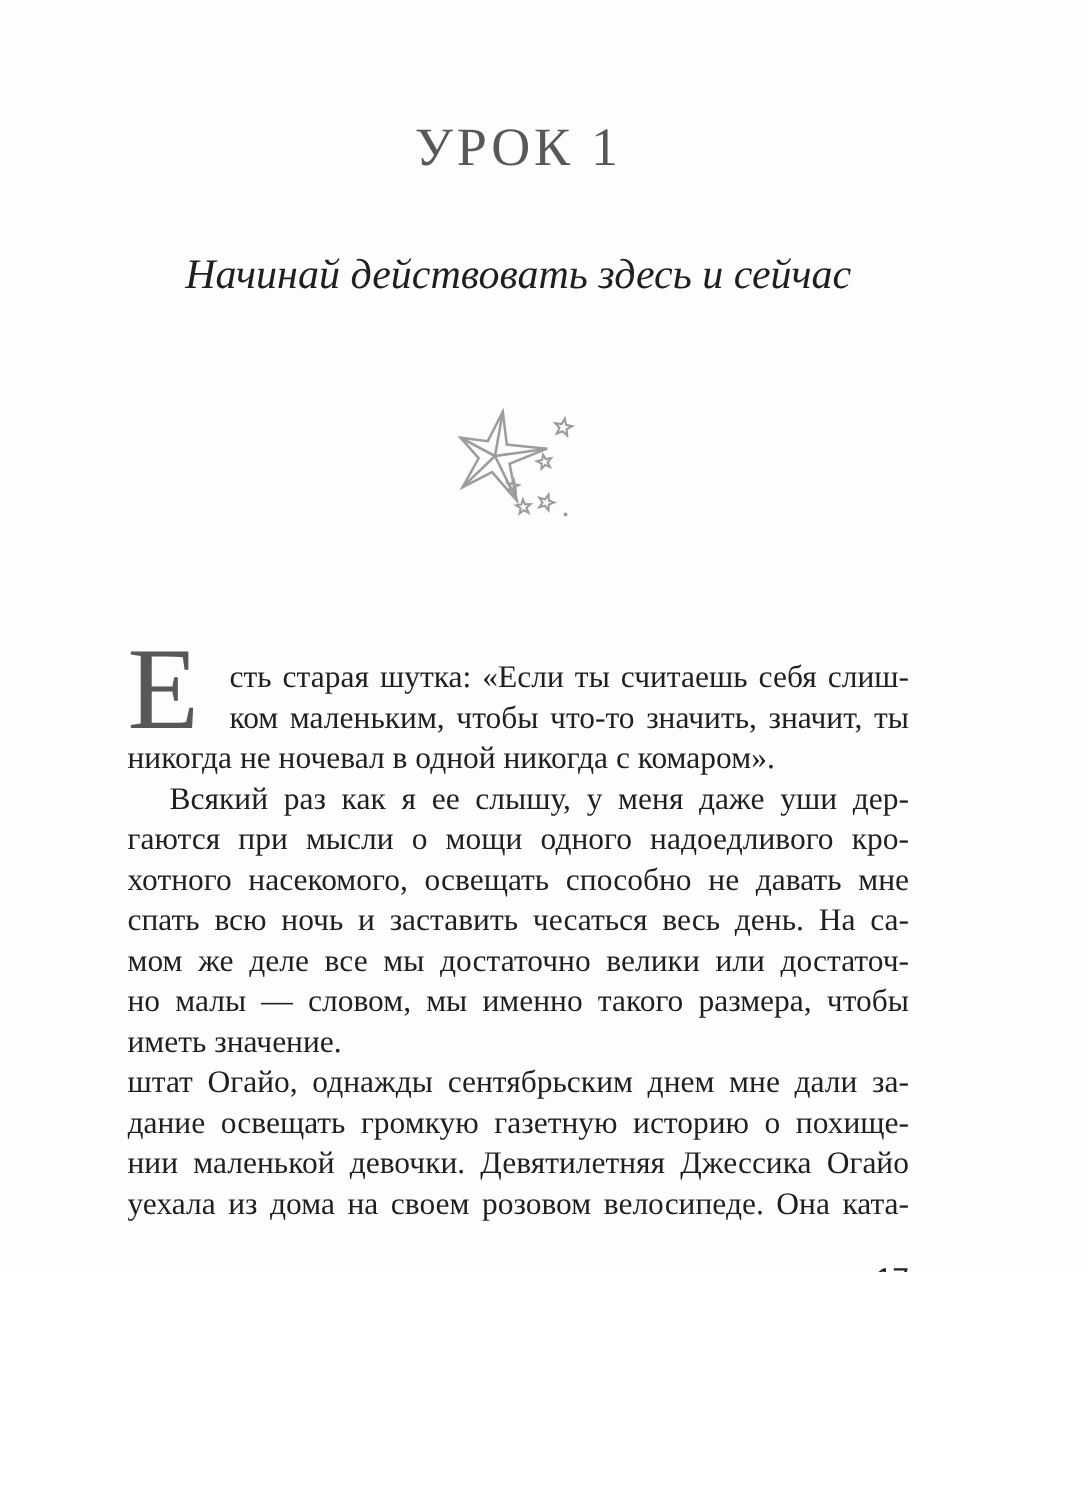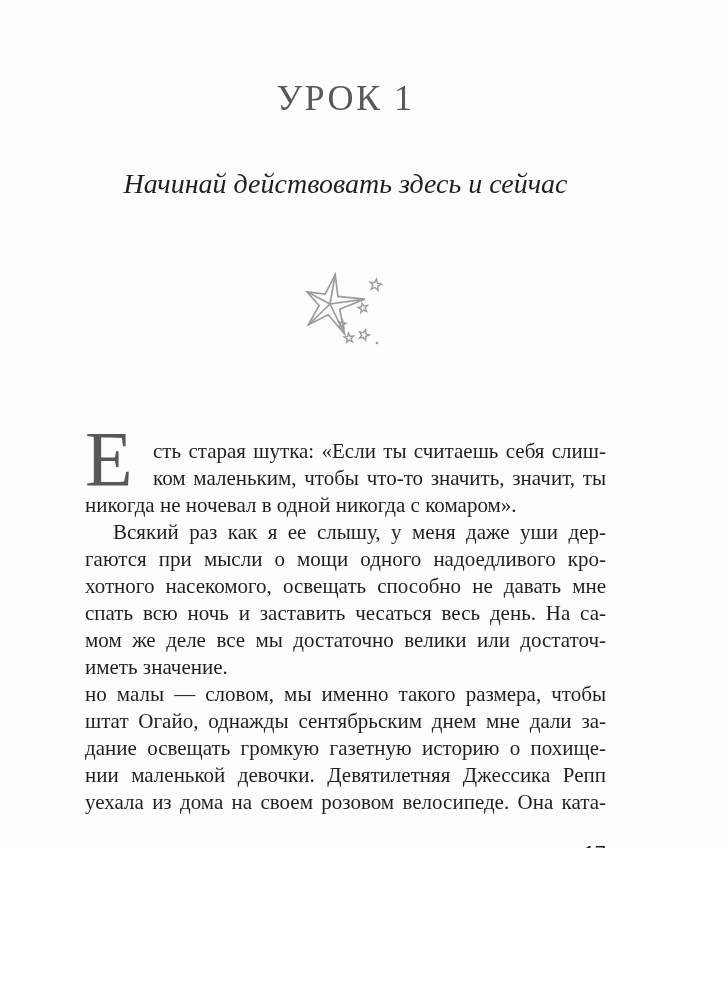--- a/index.html
+++ b/index.html
@@ -113,27 +113,27 @@
           <div class="line dc-indent">сть старая шутка: «Если ты считаешь себя слиш-</div>
           <div class="line dc-indent">ком маленьким, чтобы что-то значить, значит, ты</div>
           <div class="line last-line">никогда не ночевал в одной никогда с комаром».</div>
         </div>
         <div class="paragraph">
           <div class="line first-indent">Всякий раз как я ее слышу, у меня даже уши дер-</div>
           <div class="line">гаются при мысли о мощи одного надоедливого кро-</div>
           <div class="line">хотного насекомого, освещать способно не давать мне</div>
           <div class="line">спать всю ночь и заставить чесаться весь день. На са-</div>
           <div class="line">мом же деле все мы достаточно велики или достаточ-</div>
+          <div class="line">но малы — словом, мы именно такого размера, чтобы</div>
           <div class="line last-line">иметь значение.</div>
-          <div class="line">но малы — словом, мы именно такого размера, чтобы</div>
         </div>
         <div class="paragraph">
           <div class="line">штат Огайо, однажды сентябрьским днем мне дали за-</div>
           <div class="line">дание освещать громкую газетную историю о похище-</div>
-          <div class="line">нии маленькой девочки. Девятилетняя Джессика Репп</div>
+          <div class="line">нии маленькой девочки. Девятилетняя Джессика Огайо</div>
           <div class="line">уехала из дома на своем розовом велосипеде. Она ката-</div>
         </div>
       </div>
 
     <div class="page-number">17</div>
 
   </div>
 </div>
 
 </body></html>

